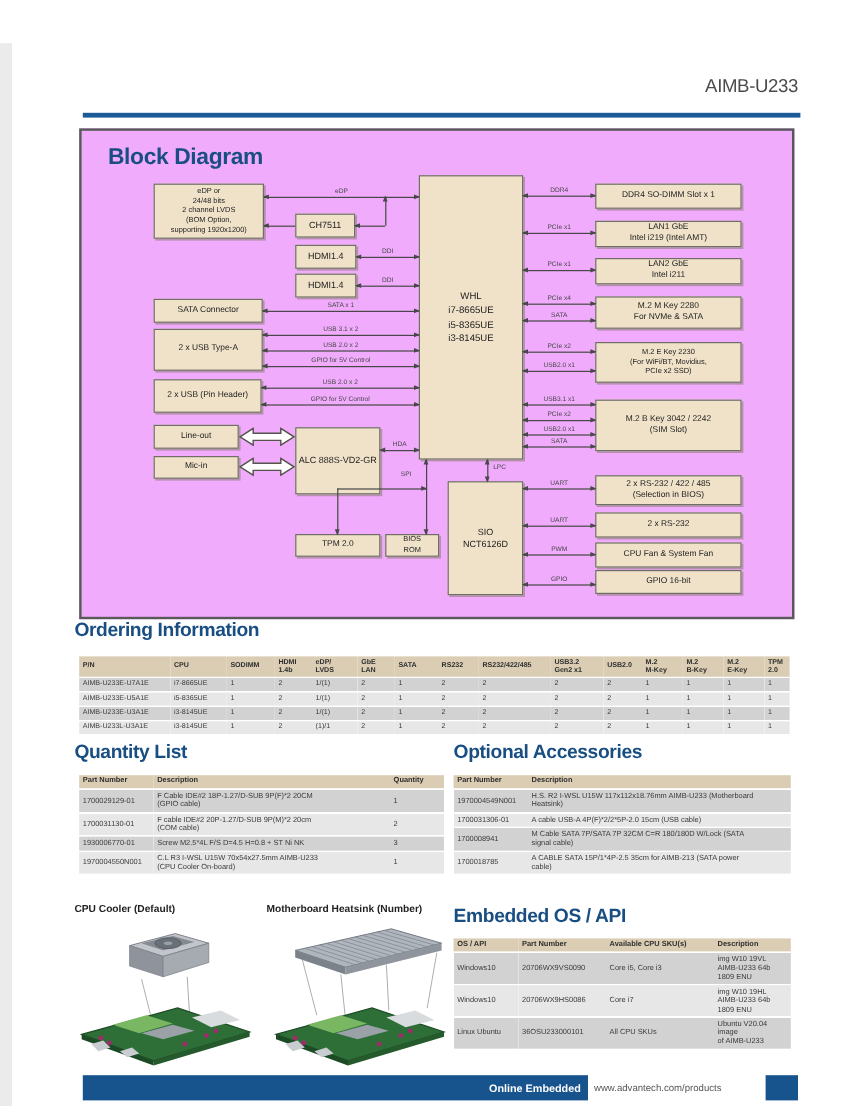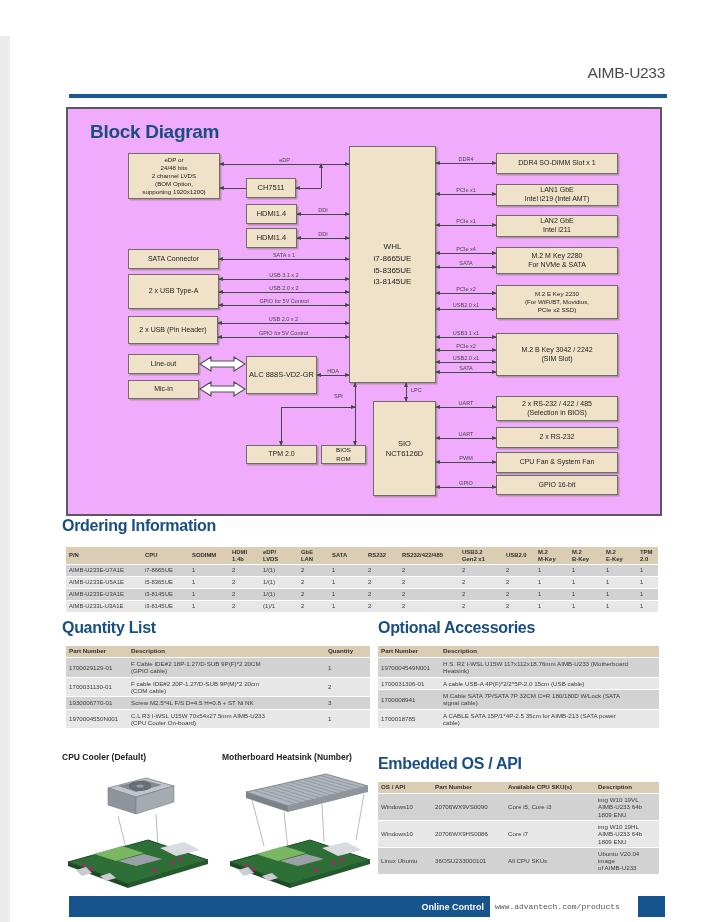--- a/index.html
+++ b/index.html
@@ -48,21 +48,21 @@
   table.dt tbody tr:nth-child(even) td{background:#e7e7e7;}
   table.dt.f58 th,table.dt.f58 td{font-size:5.9px;}
 
   .cap{position:absolute;font-size:8.5px;font-weight:bold;color:#222;}
 
   
   .footer{position:absolute;left:69px;top:896px;width:596px;height:21px;background:#17538c;
         display:flex;align-items:center;justify-content:flex-end;gap:6px;padding-right:27px;box-sizing:border-box;}
   .footer .fl{color:#fff;font-weight:bold;font-size:9px;white-space:nowrap;}
   .footer .furl{width:148px;height:32px;background:#fff;display:flex;align-items:center;
-        padding:0 5px;font-size:8px;color:#55565a;box-sizing:border-box;font-family:Liberation Mono, monospace;}
+        padding:0 5px;font-size:8px;color:#55565a;box-sizing:border-box;}
 </style>
 </head>
 <body>
 
 <div class="page">
   <div class="page-edge"></div>
   <div class="product-title">AIMB-U233</div>
   <div class="blue-rule"></div>
 
   <div class="diagram">
@@ -74,21 +74,21 @@
 (BOM Option,
 supporting 1920x1200)</div>
     <div class="dbox f75" style="left:178px;top:69px;width:50px;height:20px;">CH7511</div>
     <div class="dbox f75" style="left:178px;top:95px;width:51px;height:20px;">HDMI1.4</div>
     <div class="dbox f75" style="left:178px;top:119px;width:51px;height:20px;">HDMI1.4</div>
     <div class="dbox" style="left:60px;top:140px;width:91px;height:20px;">SATA Connector</div>
     <div class="dbox" style="left:60px;top:165px;width:91px;height:35px;">2 x USB Type-A</div>
     <div class="dbox" style="left:60px;top:207px;width:90px;height:28px;">2 x USB (Pin Header)</div>
     <div class="dbox" style="left:60px;top:245px;width:71px;height:20px;">Line-out</div>
     <div class="dbox" style="left:60px;top:271px;width:71px;height:19px;">Mic-in</div>
-    <div class="dbox f75" style="left:178px;top:247px;width:71px;height:38px;">ALC 888S-VD2-GR</div>
+    <div class="dbox f75" style="left:178px;top:247px;width:71px;height:56px;">ALC 888S-VD2-GR</div>
     <div class="dbox" style="left:178px;top:336px;width:71px;height:19px;">TPM 2.0</div>
     <div class="dbox f6" style="left:253px;top:336px;width:45px;height:19px;">BIOS
 ROM</div>
     <div class="dbox f8" style="left:281px;top:37px;width:87px;height:237px;">WHL
 i7-8665UE
 i5-8365UE
 i3-8145UE</div>
     <div class="dbox f75" style="left:305px;top:292px;width:63px;height:95px;">SIO
 NCT6126D</div>
     <div class="dbox" style="left:428px;top:44px;width:122px;height:21px;">DDR4 SO-DIMM Slot x 1</div>
@@ -515,16 +515,16 @@
             <td>36OSU233000101</td>
             <td>All CPU SKUs</td>
             <td>Ubuntu V20.04 image
 of AIMB-U233</td>
           </tr>
         </tbody>
     </table>
   </div>
 
   <div class="footer">
-    <span class="fl">Online Control</span>
+    <span class="fl">Online Embedded</span>
     <span class="furl">www.advantech.com/products</span>
   </div>
 </div>
 
 </body></html>

